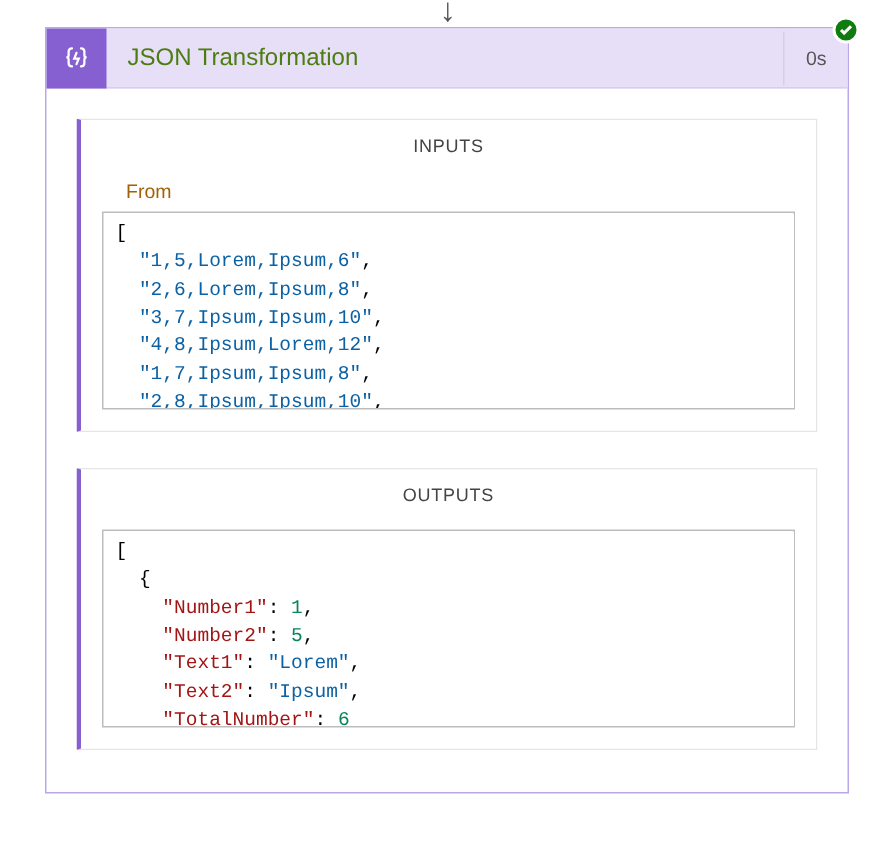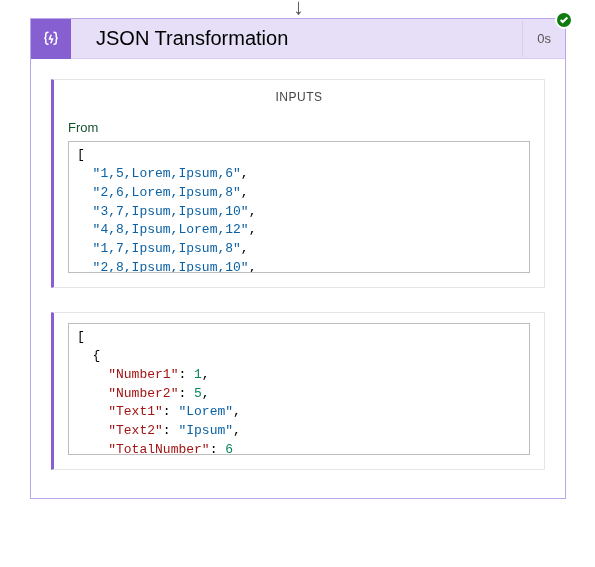--- a/index.html
+++ b/index.html
@@ -42,23 +42,23 @@
       height: 40px;
       background: #8660d1;
       color: #fff;
       display: flex;
       align-items: center;
       justify-content: center;
     }
     .hdr-icon svg { width: 18px; height: 18px; }
     .hdr-title {
       flex: 1;
-      padding-left: 25px;
-      font-size: 20px;
-      color: #000000;
+      padding-left: 14px;
+      font-size: 16px;
+      color: #4d7c0f;
     }
     .hdr-dur {
       padding: 0 14px;
       color: #555;
       font-size: 13px;
       border-left: 1px solid #d8cdf0;
       height: 36px;
       display: flex;
       align-items: center;
     }
@@ -92,22 +92,23 @@
       font-size: 12px;
       letter-spacing: 0.5px;
       color: #444;
       text-align: center;
     }
     .sect-body {
       padding: 10px 14px 14px 14px;
     }
     .field-label {
       font-size: 13px;
-      color: #14532d;
+      color: #a16207;
       margin-bottom: 6px;
+      margin-left: 16px;
     }
     .codebox {
       border: 1px solid #bdbdbd;
       height: 132px;
       overflow-y: scroll;
       padding: 4px 8px;
       font-family: Consolas, "Courier New", monospace;
       font-size: 13px;
       line-height: 1.45;
       white-space: pre;
@@ -156,20 +157,21 @@
   <span class="tok-str">"1,7,Ipsum,Ipsum,8"</span><span class="tok-punc">,</span>
   <span class="tok-str">"2,8,Ipsum,Ipsum,10"</span><span class="tok-punc">,</span>
   
   
 
 </div>
       </div>
     </div>
 
     <div class="section">
+      <div class="sect-hdr">OUTPUTS</div>
       <div class="sect-body">
         <div class="codebox" id="outputs-box"><span class="tok-punc">[</span>
   <span class="tok-punc">{</span>
     <span class="tok-key">"Number1"</span><span class="tok-punc">: </span><span class="tok-num">1</span><span class="tok-punc">,</span>
     <span class="tok-key">"Number2"</span><span class="tok-punc">: </span><span class="tok-num">5</span><span class="tok-punc">,</span>
     <span class="tok-key">"Text1"</span><span class="tok-punc">: </span><span class="tok-str">"Lorem"</span><span class="tok-punc">,</span>
     <span class="tok-key">"Text2"</span><span class="tok-punc">: </span><span class="tok-str">"Ipsum"</span><span class="tok-punc">,</span>
     <span class="tok-key">"TotalNumber"</span><span class="tok-punc">: </span><span class="tok-num">6</span>
   
   

